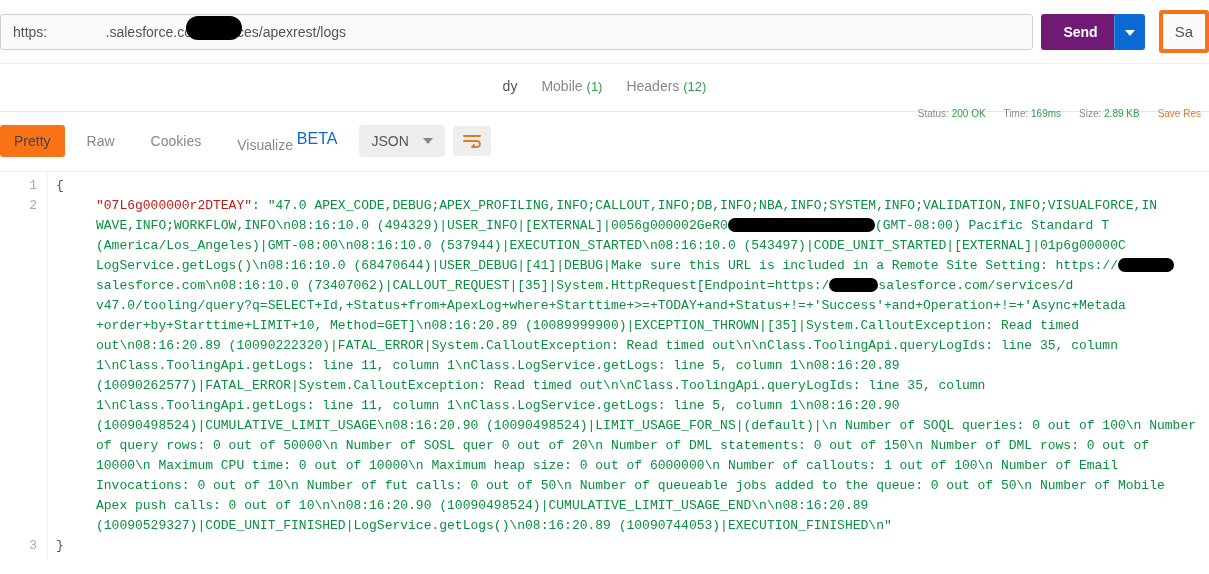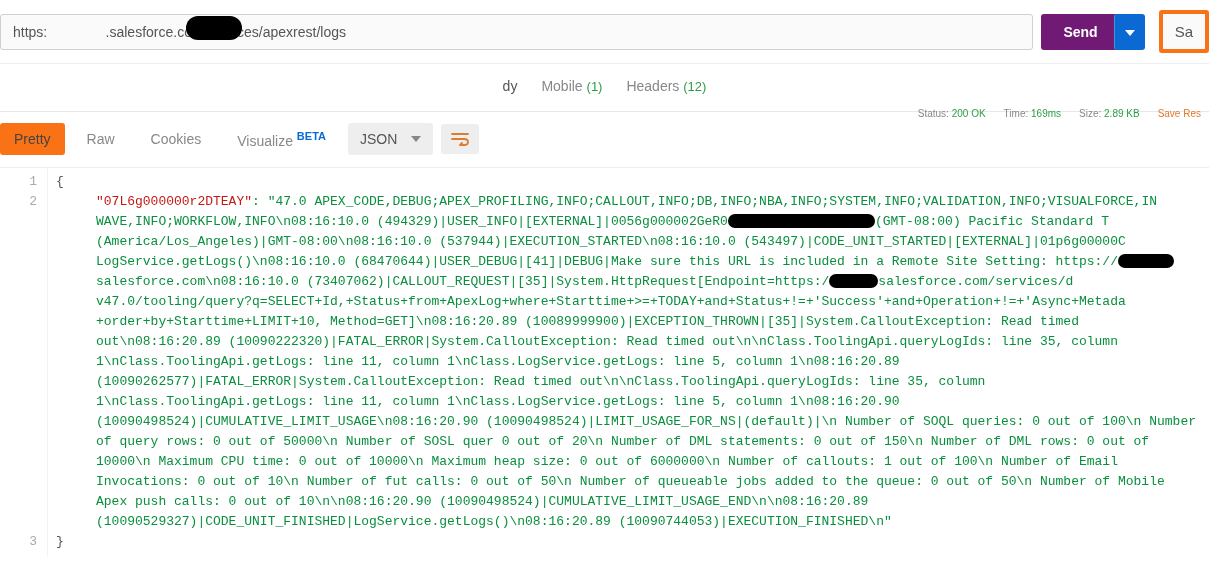--- a/index.html
+++ b/index.html
@@ -20,21 +20,21 @@
     .tab { color: #888; cursor: pointer; padding: 14px 0; font-size: 14px; }
     .tab.active { color: #555; }
     .badge-small { color: #2e9e44; font-size: 13px; }
     .status-group { margin-left: auto; display: flex; align-items: center; gap: 18px; padding-right: 8px; font-size: 10px; color: #888; }
     .status-val { color: #2e9e44; }
     .save-res { color: #e07a2e; font-weight: 500; cursor: pointer; }
     
     .view-row { display: flex; align-items: center; gap: 8px; padding: 10px 0 10px 0; border-bottom: 1px solid #eee; }
     .view-btn { padding: 8px 14px; color: #888; cursor: pointer; font-size: 14px; border-radius: 3px; }
     .view-btn.active { background: #f97316; color: #444; }
-    .beta-label { color: #0b69d4; font-size: 11px; font-weight: 700; vertical-align: super; }
+    .beta-label { color: #0b69d4; font-size: 16px; font-weight: 400; vertical-align: super; }
     .format-dd { display: flex; align-items: center; gap: 14px; background: #eeeeee; padding: 8px 12px; border-radius: 3px; color: #555; cursor: pointer; font-size: 14px; }
     .wrap-btn { background: #eeeeee; padding: 8px 10px; border-radius: 3px; cursor: pointer; color: #e07a2e; display: flex; align-items: center; }
     .wrap-btn svg { width: 18px; height: 14px; }
     
     .body-area { display: flex; font-family: "SFMono-Regular", Consolas, "Courier New", monospace; font-size: 13px; line-height: 20px; overflow: hidden; }
     .gutter { width: 48px; text-align: right; padding: 4px 10px 4px 0; color: #aaa; user-select: none; background: #fff; border-right: 1px solid #f2f2f2; }
     .gutter div { height: 20px; }
     .gutter .ln2 { height: 340px; }
     .code-col { flex: 1; padding: 4px 8px; position: relative; overflow: hidden; }
     .ln1-code { color: #555; height: 20px; }

